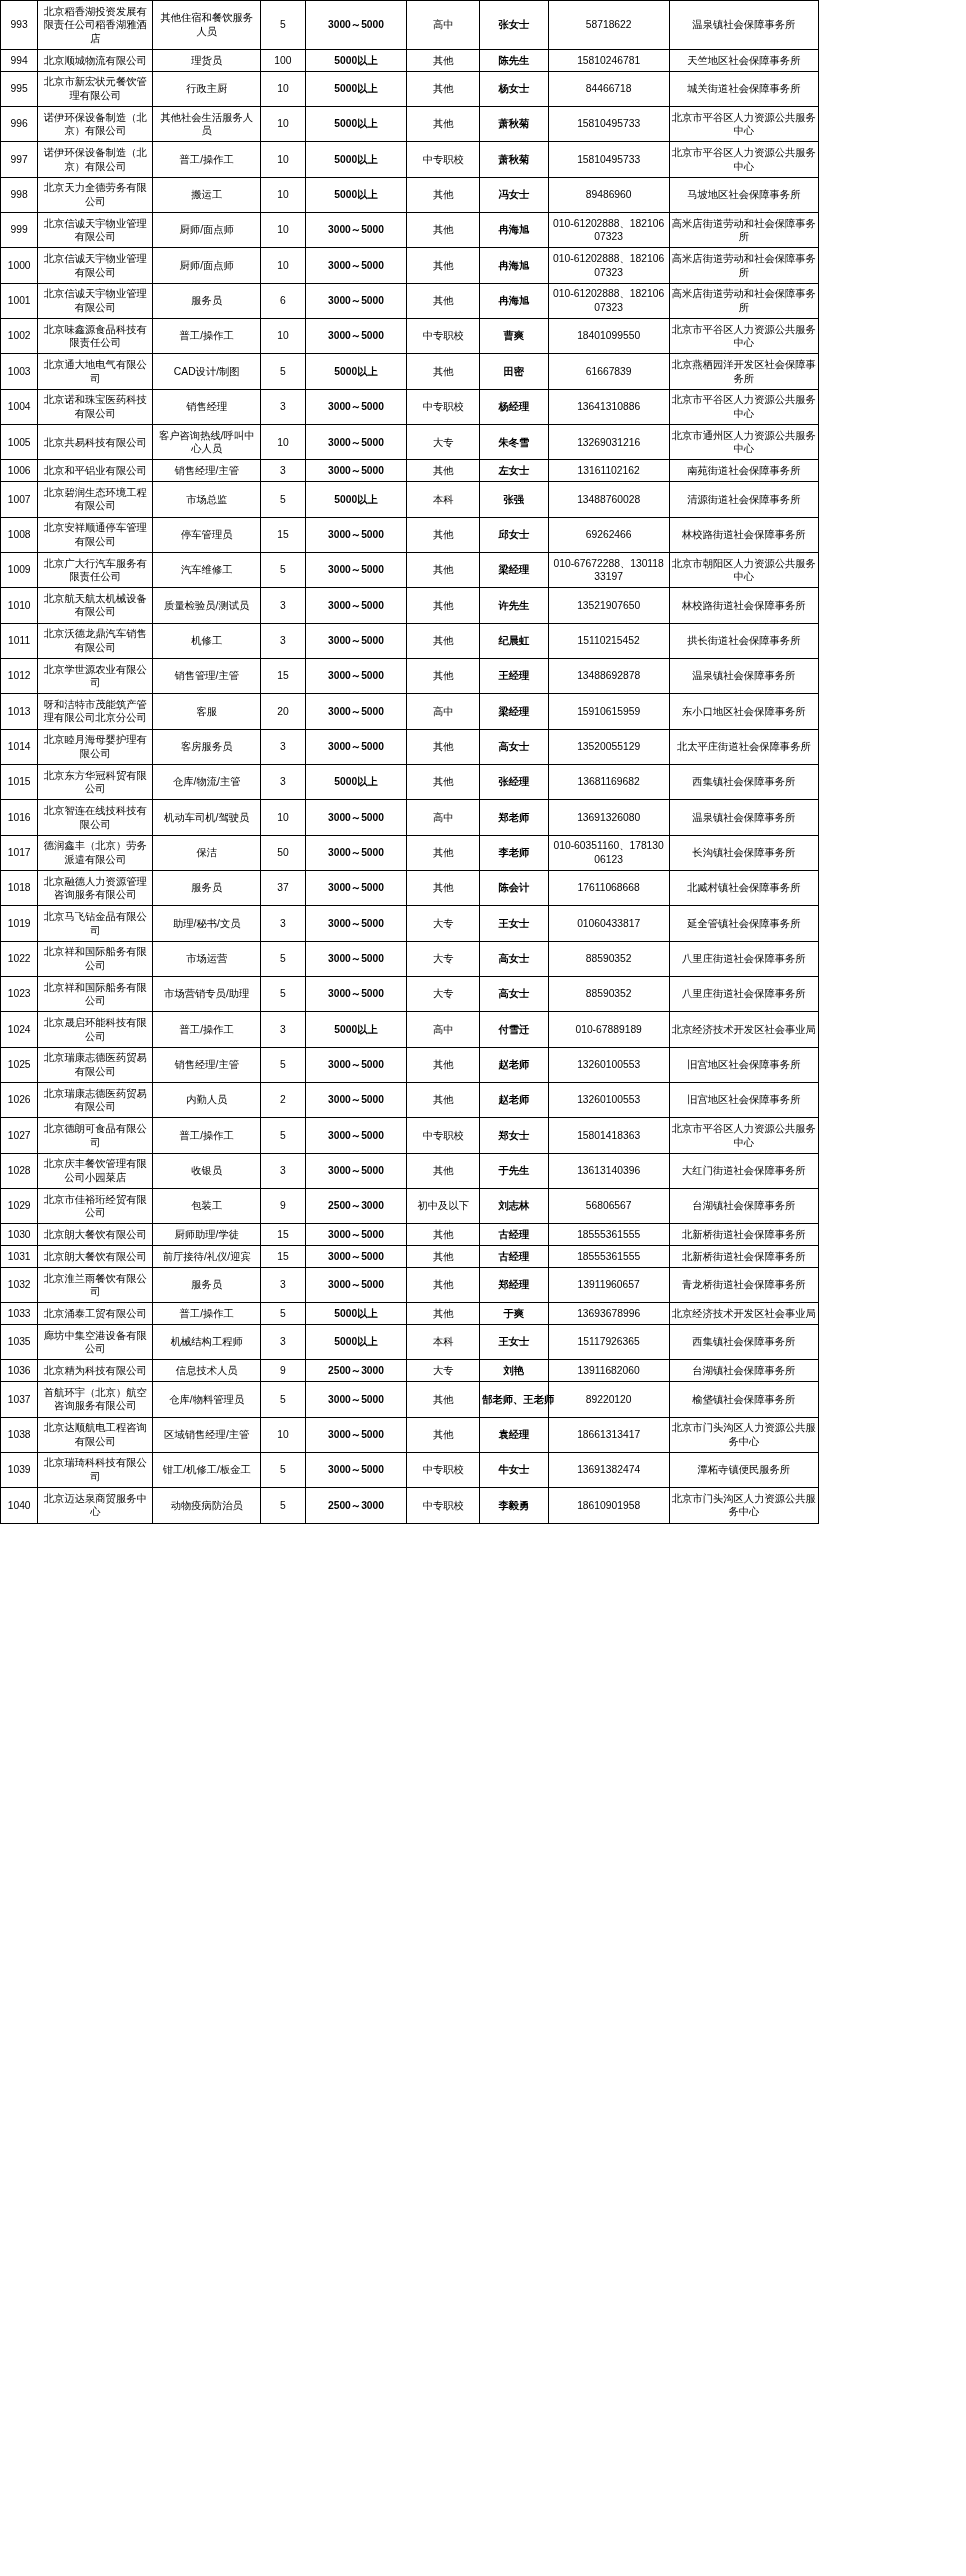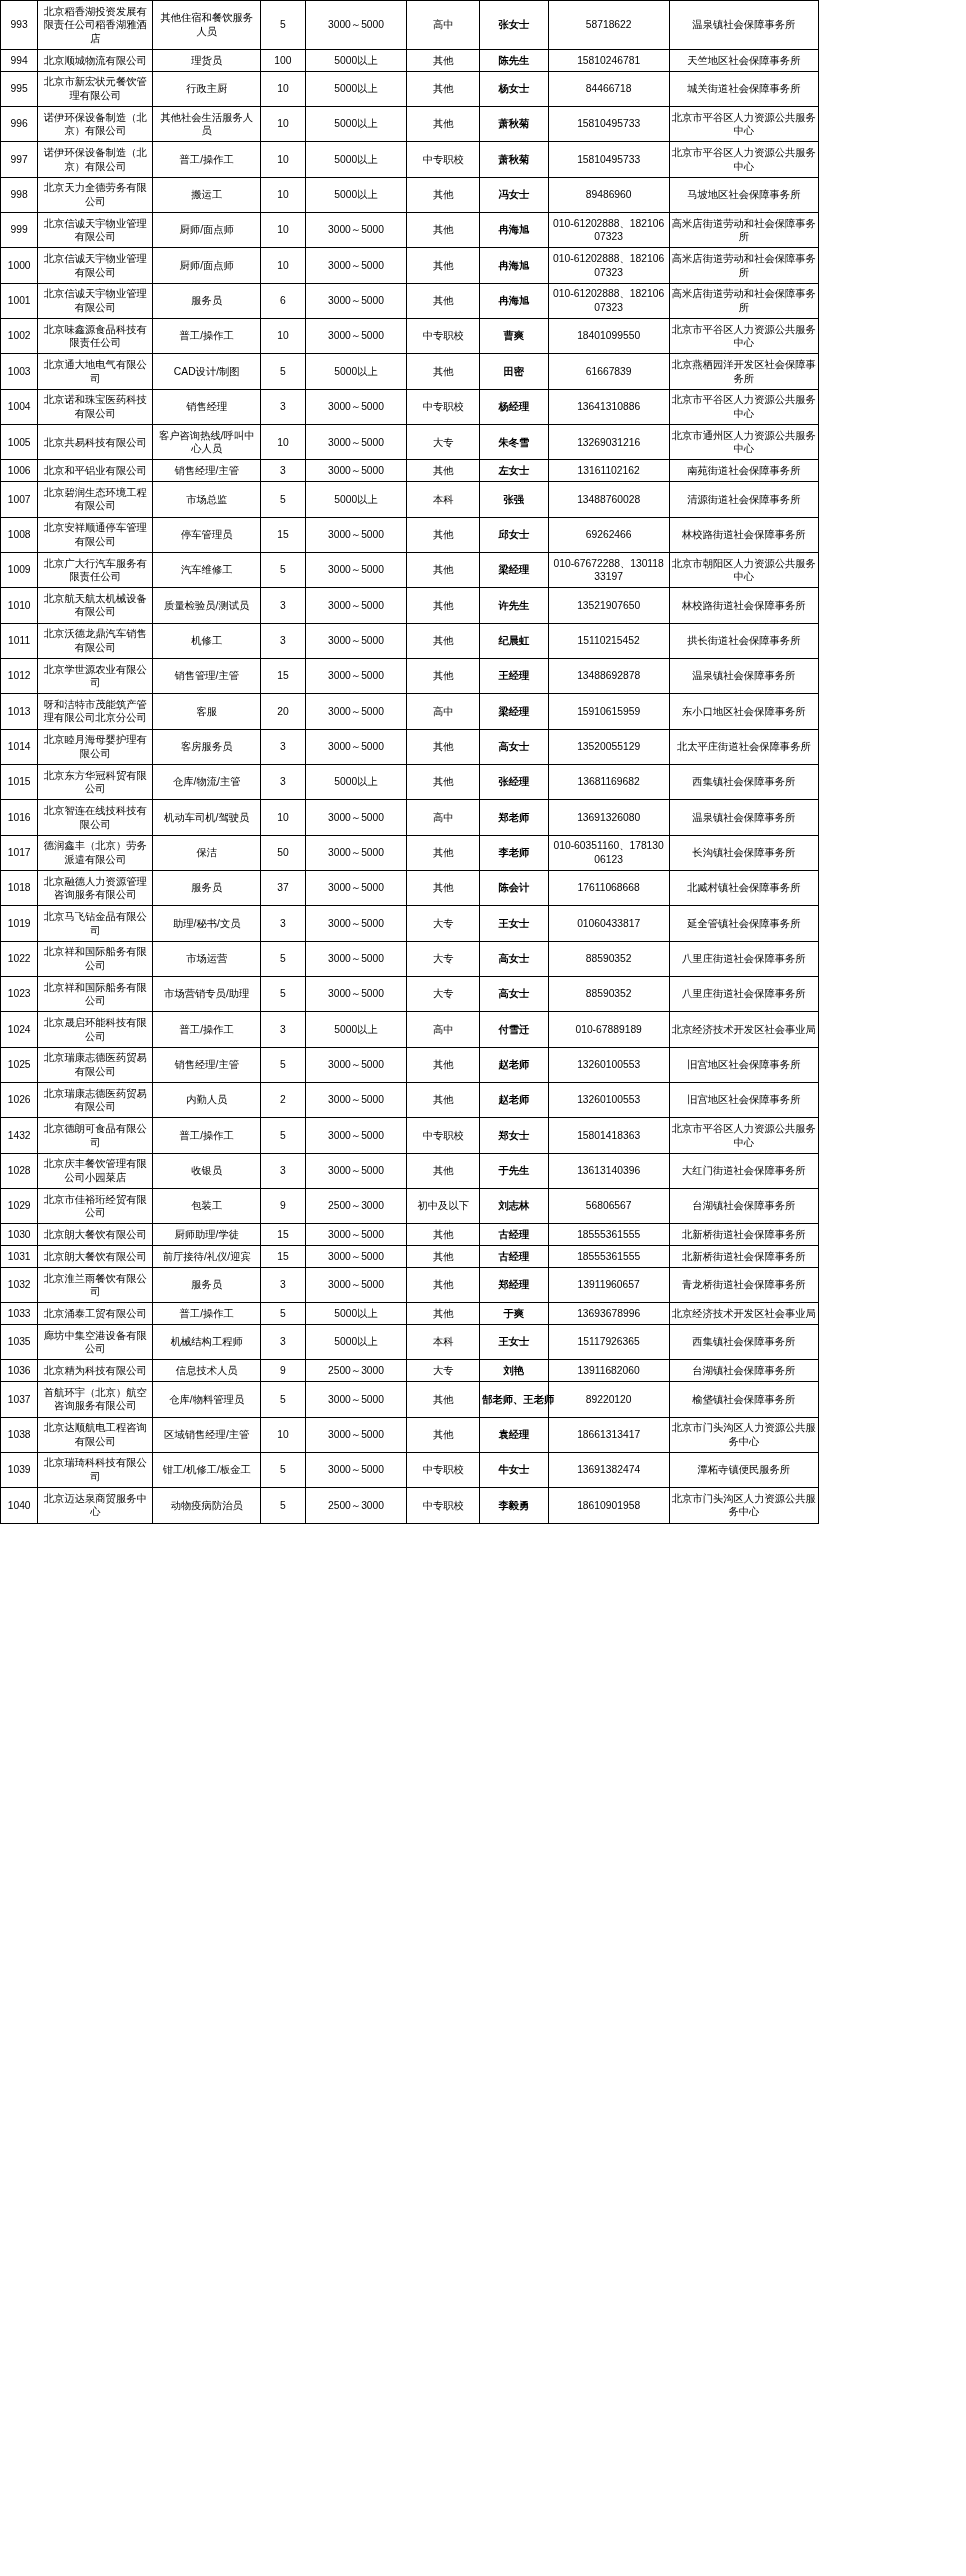--- a/index.html
+++ b/index.html
@@ -41,21 +41,21 @@
   col.c-salary  { width: 101px; }
   col.c-edu     { width: 72px; }
   col.c-contact { width: 68px; }
   col.c-phone   { width: 120px; }
   col.c-office  { width: 148px; }
 
   td.no      { font-size: 10.3px; }
   td.company { text-align: center; margin-top: 14px; }
   td.position{ text-align: center; }
   td.count   { text-align: center; }
-  td.salary  { text-align: center; white-space: nowrap; }
+  td.salary  { text-align: center; white-space: nowrap; font-weight: bold; }
   td.edu     { text-align: center; }
   td.contact { text-align: center; white-space: nowrap; font-weight: bold; }
   td.phone   { text-align: center; }
   td.office  { text-align: center; }
 </style>
 </head>
 <body>
 
 <div class="sheet">
   <table class="joblist">
@@ -417,21 +417,21 @@
           <td class="company">北京瑞康志德医药贸易有限公司</td>
           <td class="position">内勤人员</td>
           <td class="count">2</td>
           <td class="salary">3000～5000</td>
           <td class="edu">其他</td>
           <td class="contact">赵老师</td>
           <td class="phone">13260100553</td>
           <td class="office">旧宫地区社会保障事务所</td>
         </tr>
         <tr>
-          <td class="no">1432</td>
+          <td class="no">1027</td>
           <td class="company">北京德朗可食品有限公司</td>
           <td class="position">普工/操作工</td>
           <td class="count">5</td>
           <td class="salary">3000～5000</td>
           <td class="edu">中专职校</td>
           <td class="contact">郑女士</td>
           <td class="phone">15801418363</td>
           <td class="office">北京市平谷区人力资源公共服务中心</td>
         </tr>
         <tr>

